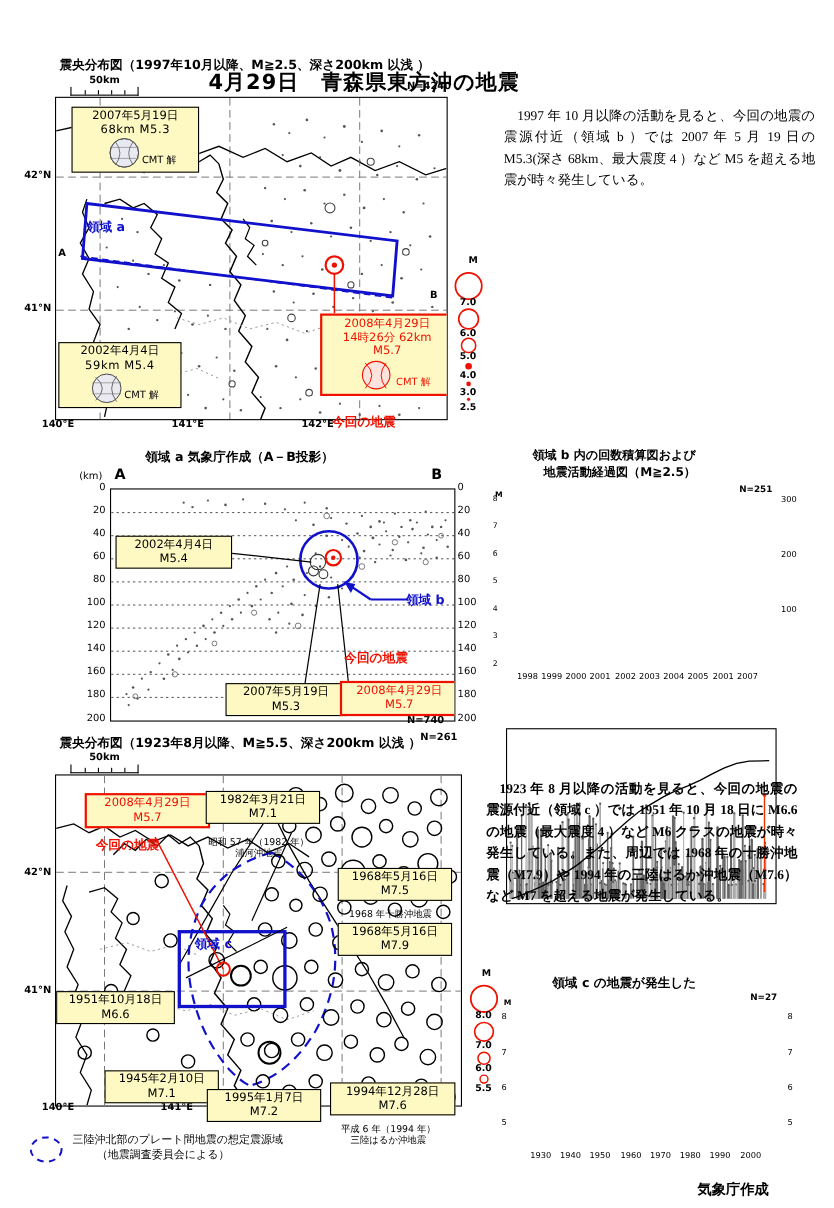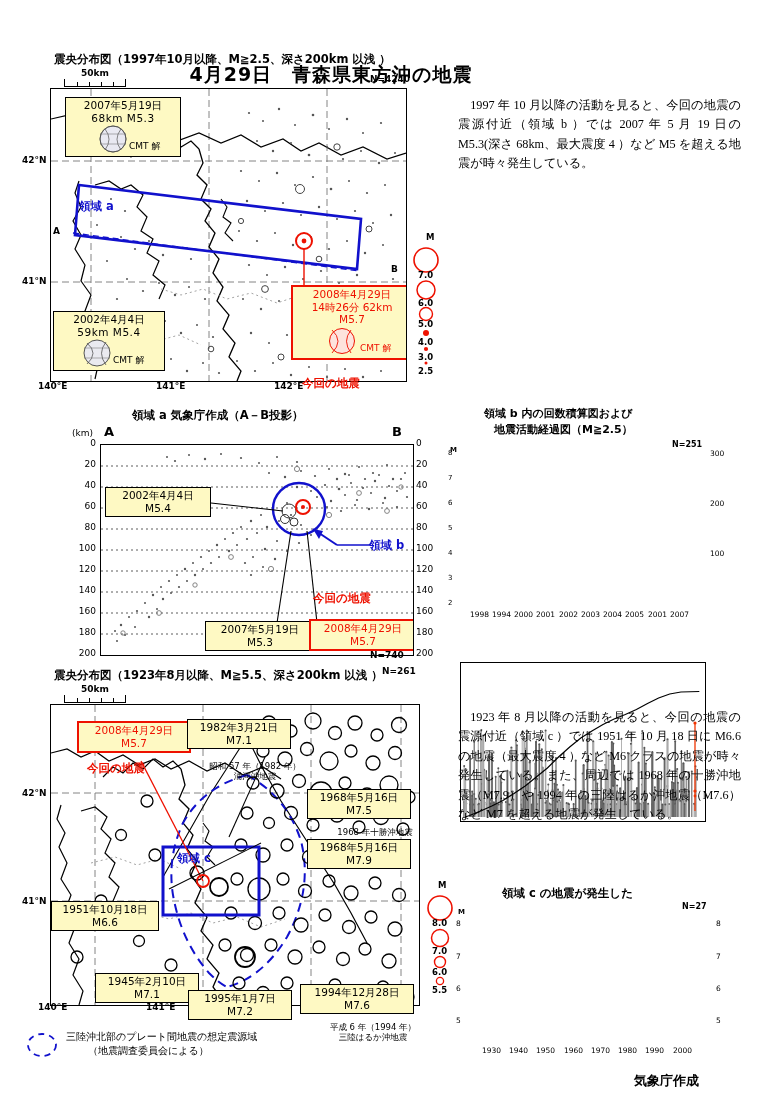--- a/index.html
+++ b/index.html
@@ -50,21 +50,21 @@
   .cmtlabel{font-size:9px;}
 
   .redtext{
     color:#ee1100;font-family:"DejaVu Sans",sans-serif;
     font-size:11.5px;font-weight:bold;white-space:nowrap;
   }
   .bluetext{
     color:#1111cc;font-family:"DejaVu Sans",sans-serif;
     font-size:11.5px;font-weight:bold;white-space:nowrap;
   }
-  .blacktext-s{font-family:"DejaVu Sans",sans-serif;font-size:8.5px;text-align:center;line-height:10px;white-space:nowrap;padding-left:20px;}
+  .blacktext-s{font-family:"DejaVu Sans",sans-serif;font-size:8.5px;text-align:center;line-height:10px;white-space:nowrap;}
 
   
   .axlabel{font-family:"DejaVu Sans",sans-serif;font-size:9px;font-weight:bold;white-space:nowrap;}
 
   
   .mag-legend{font-family:"DejaVu Sans",sans-serif;font-size:8.5px;font-weight:bold;}
 
   
   .bodytext{
     font-family:"Liberation Serif","DejaVu Serif",serif;
@@ -1075,21 +1075,21 @@
     <div class="abs tick" style="left: 448px; top: 574px; font-size: 7px;">3</div>
     <div class="abs tick" style="left: 448px; top: 599px; font-size: 7px;">2</div>
   </div>
 <div class="abs" id="chartb-y2labels" style="left: 0px; top: 0px;">
     <div class="abs tick" style="left: 710px; top: 549px; font-size: 7.5px;">100</div>
     <div class="abs tick" style="left: 710px; top: 499px; font-size: 7.5px;">200</div>
     <div class="abs tick" style="left: 710px; top: 449px; font-size: 7.5px;">300</div>
   </div>
 <div class="abs" id="chartb-xlabels" style="left: 0px; top: 0px;">
     <div class="abs tick" style="left: 470px; top: 610px; font-size: 7.5px;">1998</div>
-    <div class="abs tick" style="left: 492px; top: 610px; font-size: 7.5px;">1994</div>
+    <div class="abs tick" style="left: 492px; top: 610px; font-size: 7.5px;">1999</div>
     <div class="abs tick" style="left: 514px; top: 610px; font-size: 7.5px;">2000</div>
     <div class="abs tick" style="left: 536px; top: 610px; font-size: 7.5px;">2001</div>
     <div class="abs tick" style="left: 559px; top: 610px; font-size: 7.5px;">2002</div>
     <div class="abs tick" style="left: 581px; top: 610px; font-size: 7.5px;">2003</div>
     <div class="abs tick" style="left: 603px; top: 610px; font-size: 7.5px;">2004</div>
     <div class="abs tick" style="left: 625px; top: 610px; font-size: 7.5px;">2005</div>
     <div class="abs tick" style="left: 648px; top: 610px; font-size: 7.5px;">2001</div>
     <div class="abs tick" style="left: 670px; top: 610px; font-size: 7.5px;">2007</div>
   </div>
 
@@ -1299,21 +1299,21 @@
 </div>
 
 <div class="abs" style="left:22px;top:1030px;">
   <svg width="40" height="26" style="position:absolute;left:0;top:2px;">
     <ellipse cx="20" cy="13" rx="14" ry="11" fill="none" stroke="#1111cc" stroke-width="1.8" stroke-dasharray="6,5"></ellipse>
   </svg>
   <div class="abs legend-note" style="left:44px;top:0;text-align:left;">三陸沖北部のプレート間地震の想定震源域</div>
   <div class="abs legend-note" style="left:44px;top:14px;text-align:left;padding-left:22px;">（地震調査委員会による）</div>
 </div>
 
-<div class="abs bodytext" style="left:458px;top:708px;width:283px;">
+<div class="abs bodytext" style="left:442px;top:708px;width:283px;font-weight:bold;">
   <p>1923 年 8 月以降の活動を見ると、今回の地震の震源付近（領域 c ）では 1951 年 10 月 18 日に M6.6 の地震（最大震度 4 ）など M6 クラスの地震が時々発生している。また、周辺では 1968 年の十勝沖地震（M7.9）や 1994 年の三陸はるか沖地震（M7.6）など M7 を超える地震が発生している。</p>
 </div>
 
 <div class="abs panel-caption" style="left:502px;top:886px;">領域 c の地震が発生した</div>
 <div class="abs ncount" style="left:682px;top:902px;font-size:8px;">N=27</div>
 
 <div class="abs" id="chartc-ylabels" style="left: 0px; top: 0px;">
     <div class="abs tick" style="left: 458px; top: 908px; font-size: 7px; font-weight: bold;">M</div>
     <div class="abs tick" style="left: 456px; top: 1016px; font-size: 7.5px;">5</div>
     <div class="abs tick" style="left: 456px; top: 984px; font-size: 7.5px;">6</div>

